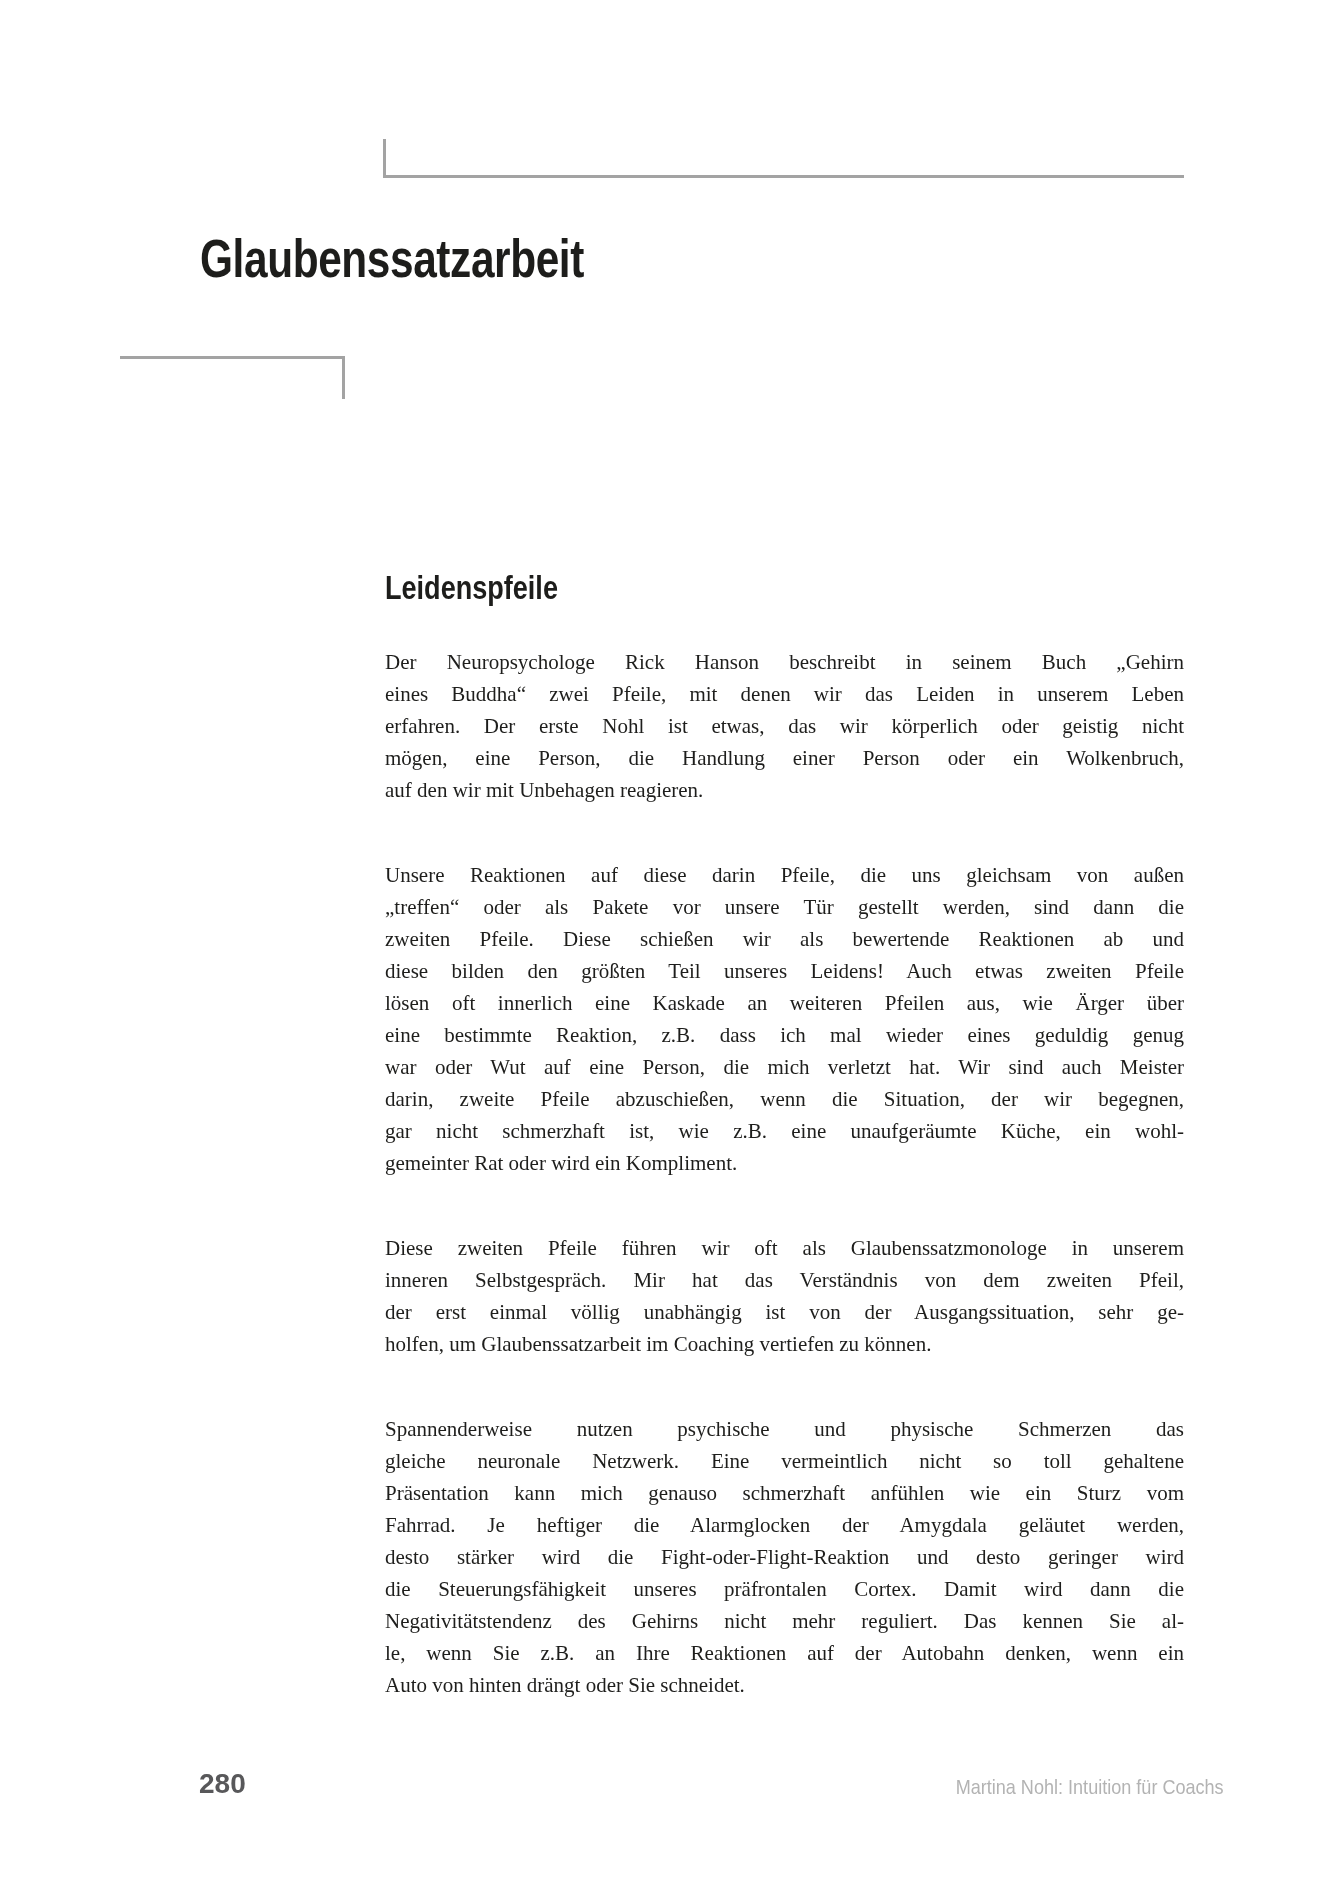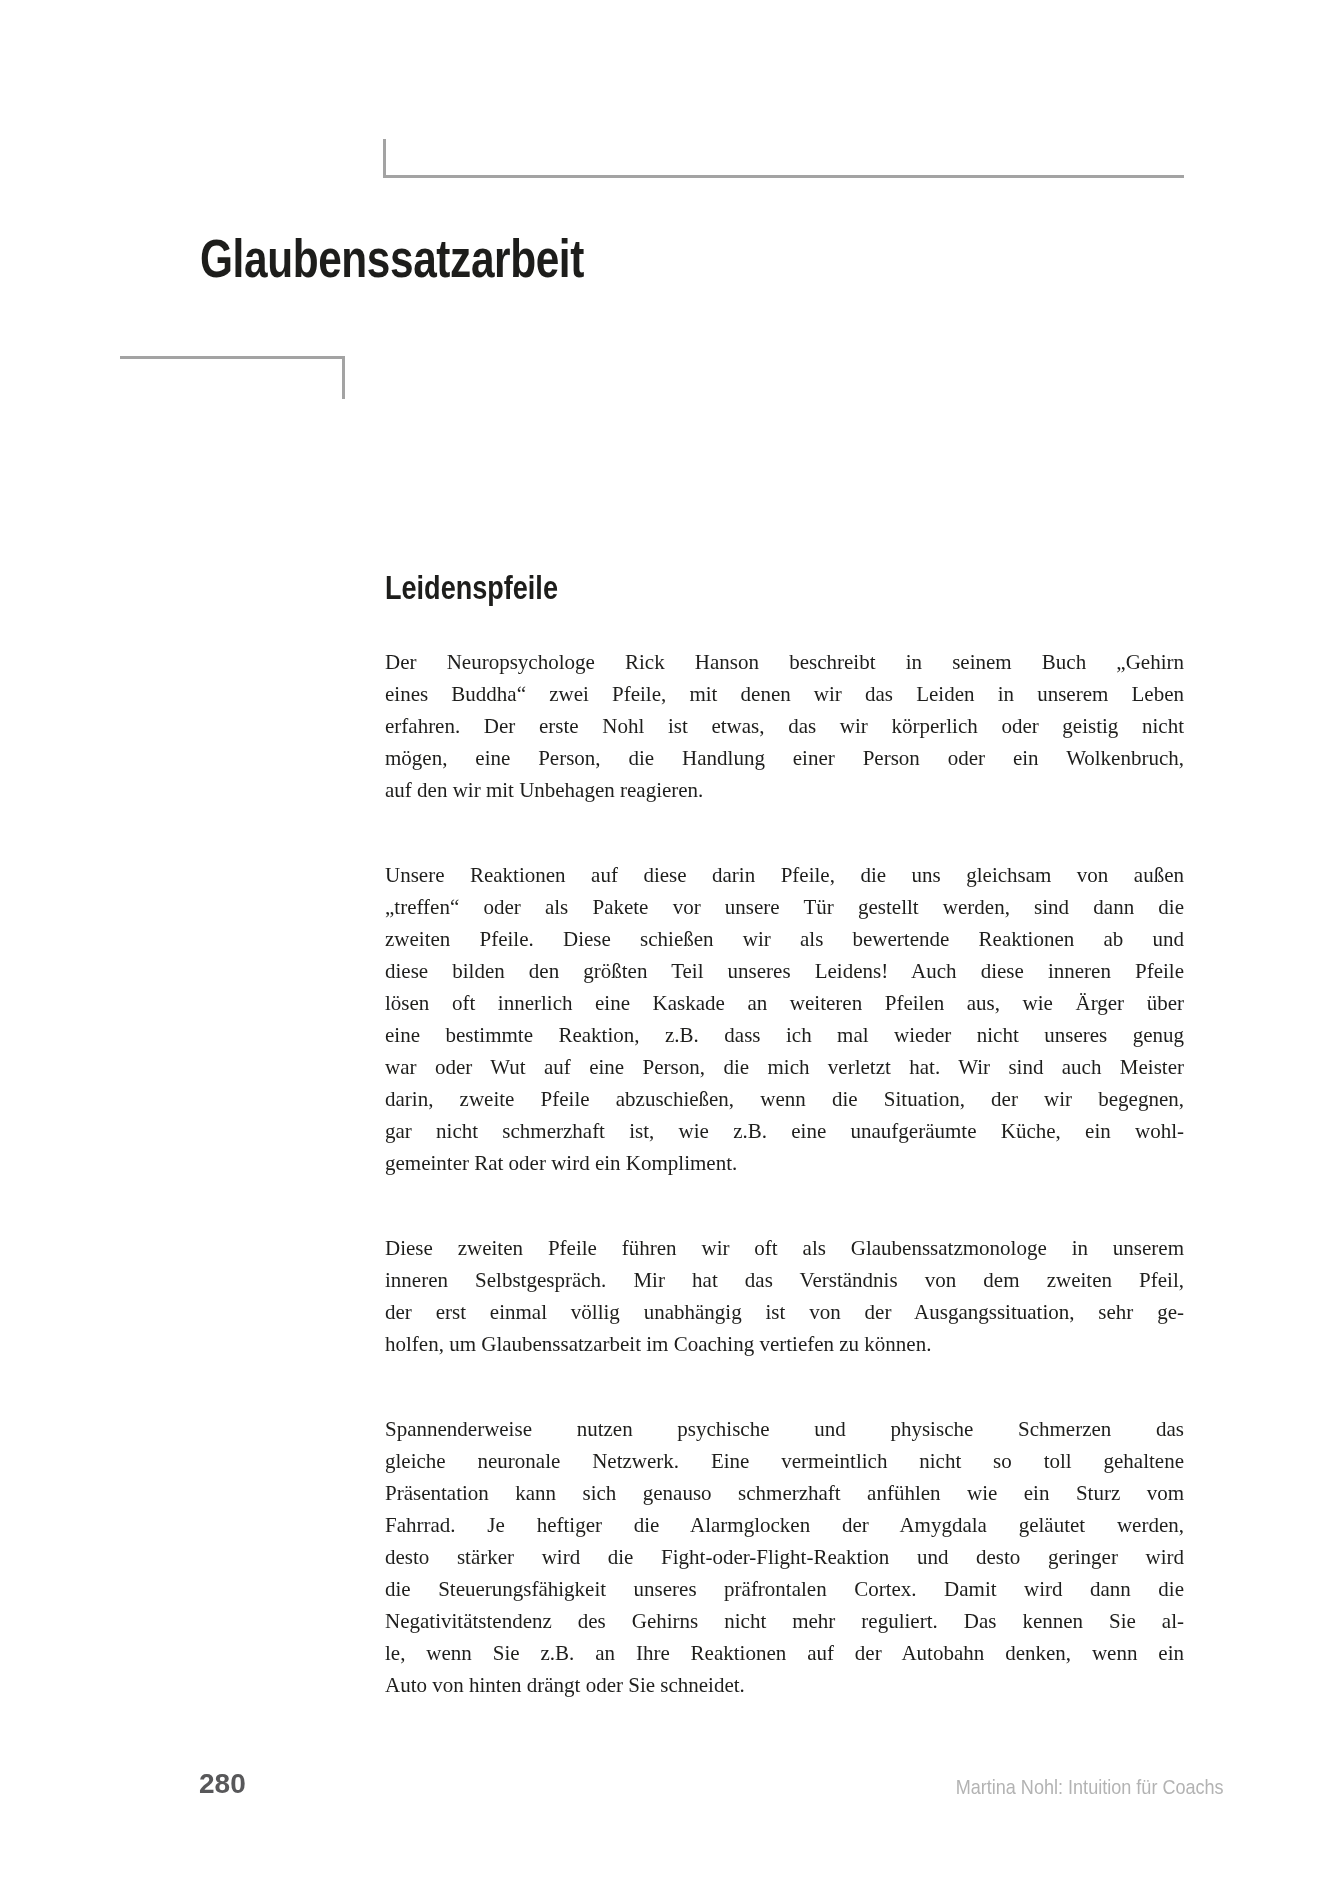--- a/index.html
+++ b/index.html
@@ -95,38 +95,38 @@
         <div class="tline">Der Neuropsychologe Rick Hanson beschreibt in seinem Buch „Gehirn</div>
         <div class="tline">eines Buddha“ zwei Pfeile, mit denen wir das Leiden in unserem Leben</div>
         <div class="tline">erfahren. Der erste Nohl ist etwas, das wir körperlich oder geistig nicht</div>
         <div class="tline">mögen, eine Person, die Handlung einer Person oder ein Wolkenbruch,</div>
         <div class="tline last">auf den wir mit Unbehagen reagieren.</div>
       </div>
       <div class="para">
         <div class="tline">Unsere Reaktionen auf diese darin Pfeile, die uns gleichsam von außen</div>
         <div class="tline">„treffen“ oder als Pakete vor unsere Tür gestellt werden, sind dann die</div>
         <div class="tline">zweiten Pfeile. Diese schießen wir als bewertende Reaktionen ab und</div>
-        <div class="tline">diese bilden den größten Teil unseres Leidens! Auch diese inneren Pfeile</div>
+        <div class="tline">diese bilden den größten Teil unseres Leidens! Auch etwas zweiten Pfeile</div>
         <div class="tline">lösen oft innerlich eine Kaskade an weiteren Pfeilen aus, wie Ärger über</div>
-        <div class="tline">eine bestimmte Reaktion, z.B. dass ich mal wieder nicht unseres genug</div>
+        <div class="tline">eine bestimmte Reaktion, z.B. dass ich mal wieder eines geduldig genug</div>
         <div class="tline">war oder Wut auf eine Person, die mich verletzt hat. Wir sind auch Meister</div>
         <div class="tline">darin, zweite Pfeile abzuschießen, wenn die Situation, der wir begegnen,</div>
         <div class="tline">gar nicht schmerzhaft ist, wie z.B. eine unaufgeräumte Küche, ein wohl-</div>
         <div class="tline last">gemeinter Rat oder wird ein Kompliment.</div>
       </div>
       <div class="para">
         <div class="tline">Diese zweiten Pfeile führen wir oft als Glaubenssatzmonologe in unserem</div>
         <div class="tline">inneren Selbstgespräch. Mir hat das Verständnis von dem zweiten Pfeil,</div>
         <div class="tline">der erst einmal völlig unabhängig ist von der Ausgangssituation, sehr ge-</div>
         <div class="tline last">holfen, um Glaubenssatzarbeit im Coaching vertiefen zu können.</div>
       </div>
       <div class="para">
         <div class="tline">Spannenderweise nutzen psychische und physische Schmerzen das</div>
         <div class="tline">gleiche neuronale Netzwerk. Eine vermeintlich nicht so toll gehaltene</div>
-        <div class="tline">Präsentation kann sich genauso schmerzhaft anfühlen wie ein Sturz vom</div>
+        <div class="tline">Präsentation kann mich genauso schmerzhaft anfühlen wie ein Sturz vom</div>
         <div class="tline">Fahrrad. Je heftiger die Alarmglocken der Amygdala geläutet werden,</div>
         <div class="tline">desto stärker wird die Fight-oder-Flight-Reaktion und desto geringer wird</div>
         <div class="tline">die Steuerungsfähigkeit unseres präfrontalen Cortex. Damit wird dann die</div>
         <div class="tline">Negativitätstendenz des Gehirns nicht mehr reguliert. Das kennen Sie al-</div>
         <div class="tline">le, wenn Sie z.B. an Ihre Reaktionen auf der Autobahn denken, wenn ein</div>
         <div class="tline last">Auto von hinten drängt oder Sie schneidet.</div>
       </div>
     </div>
 
   <div class="page-number">280</div>

